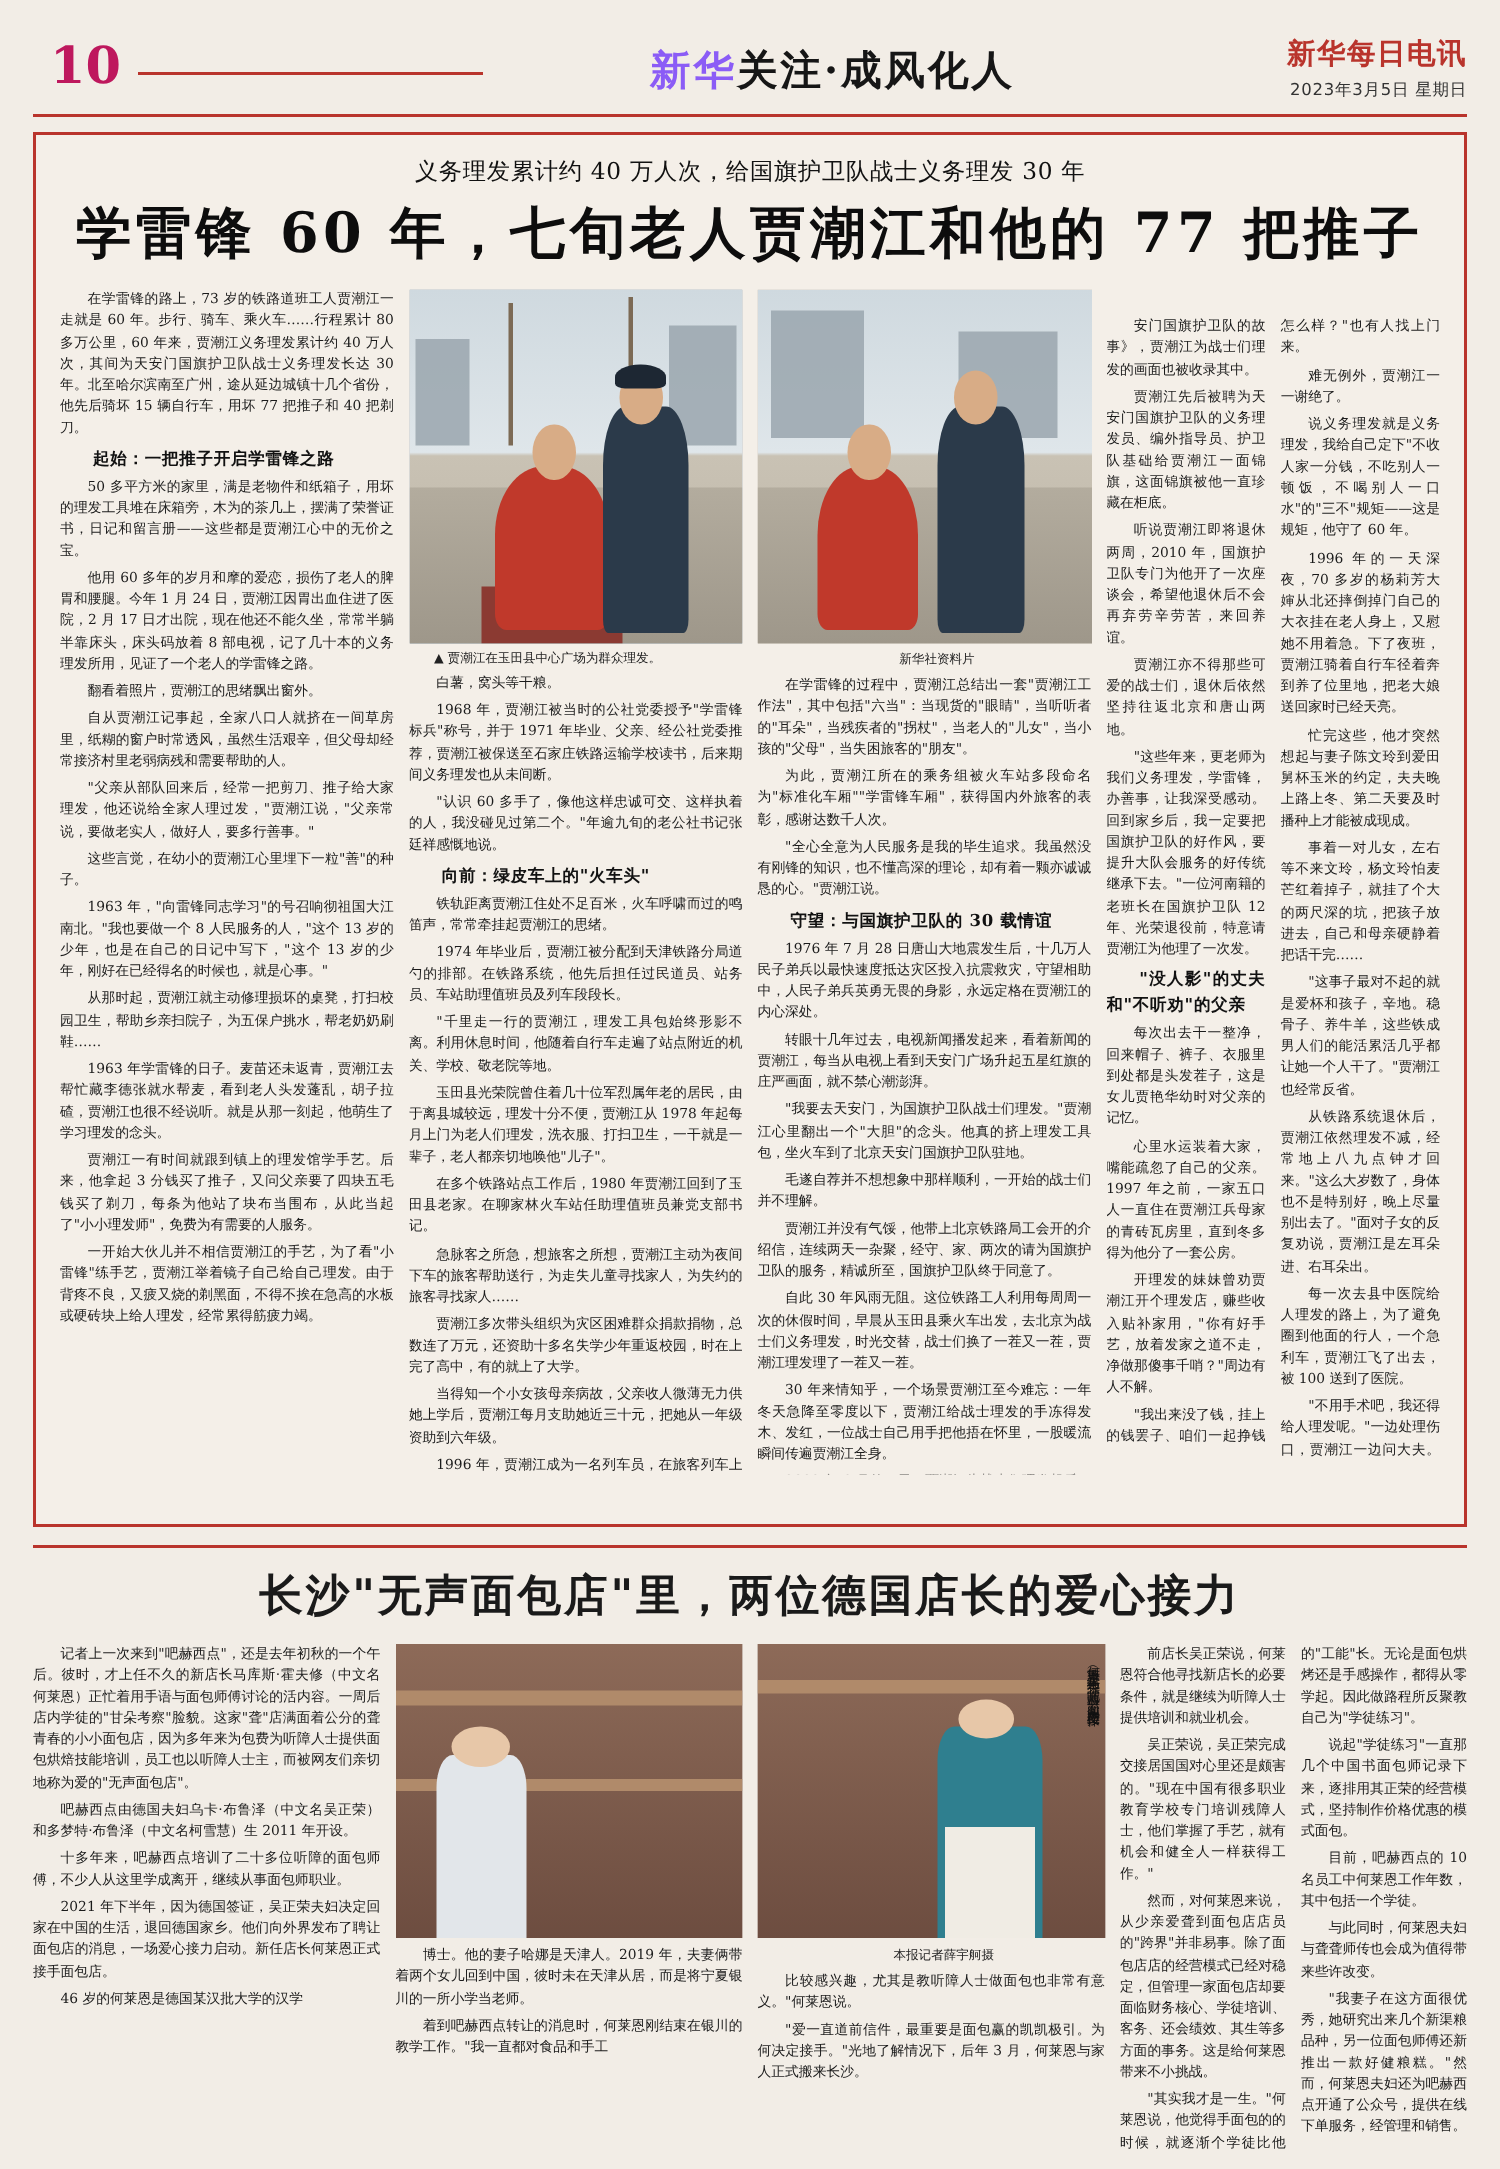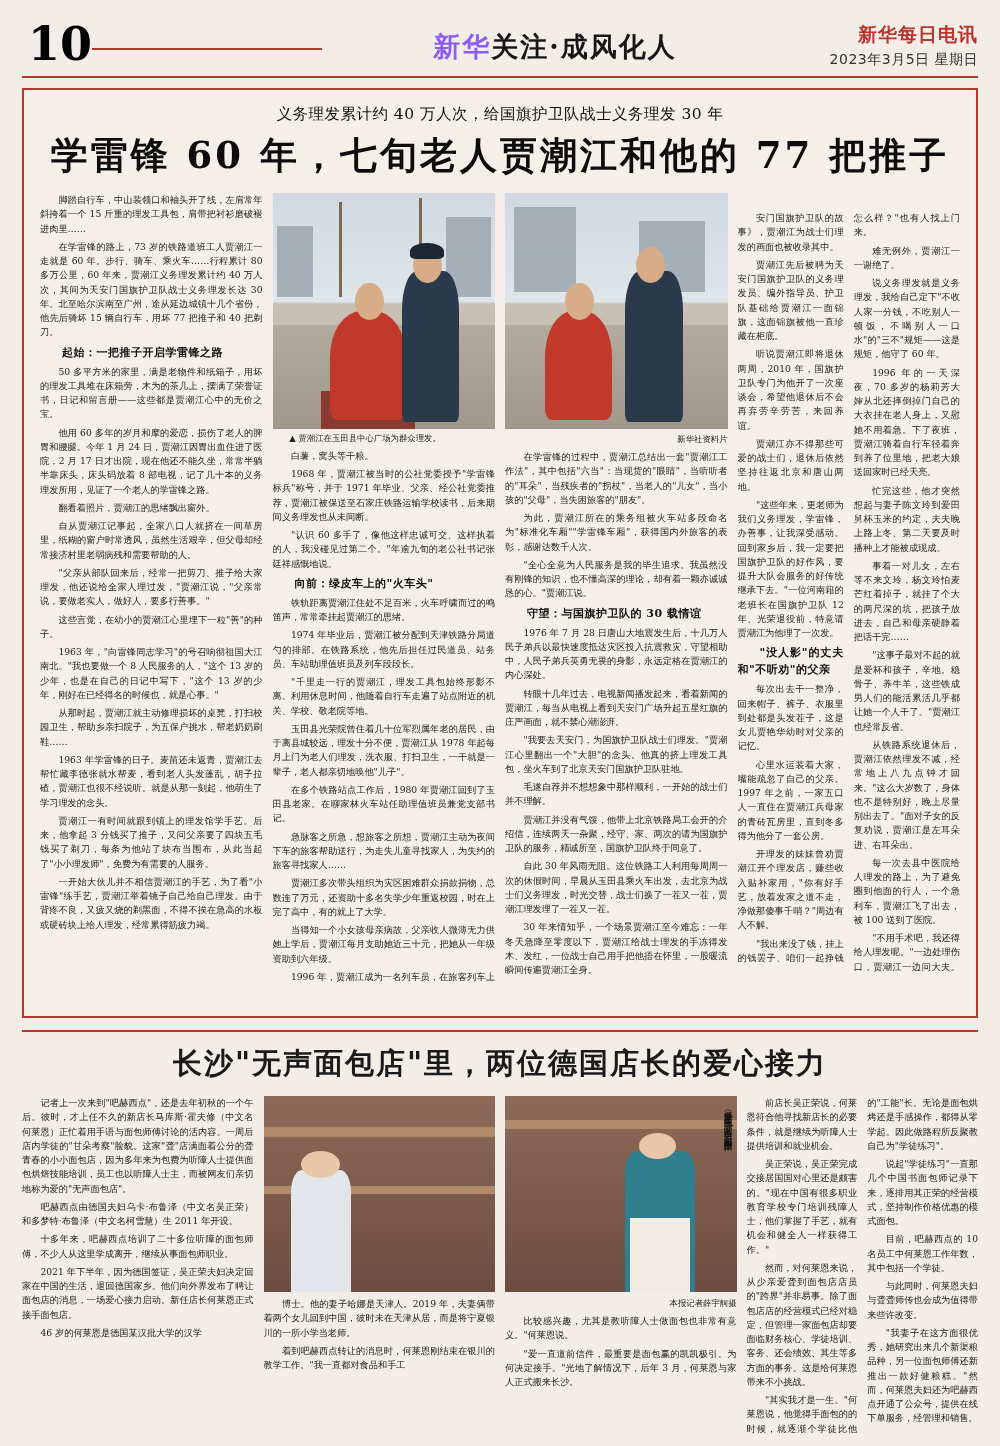--- a/index.html
+++ b/index.html
@@ -19,24 +19,24 @@
   }
 
   
   .masthead{
     position:relative;
     height:58px;
     border-bottom:2px solid #b9342c;
     display:flex;align-items:center;
   }
   .page-num{
-    color:#000000;
-    font-family:"DejaVu Serif","Liberation Serif",serif;
-    font-size:46px;font-weight:bold;
-    width:70px;text-align:right;
+    color:#be185d;
+    font-family:"DejaVu Serif","Liberation Serif",serif;
+    font-size:34px;font-weight:bold;
+    width:70px;text-align:center;
     padding-bottom:6px;
   }
   .masthead-rule{
     flex:0 0 auto;width:230px;height:2px;background:#b9342c;margin-top:4px;
   }
   .masthead-title{
     flex:1;text-align:center;
     font-family:"DejaVu Serif","Liberation Serif",serif;
     font-size:27px;font-weight:bold;letter-spacing:2px;
     white-space:nowrap;
@@ -44,21 +44,21 @@
   .masthead-title .red{color:#8b5cf6;}
   .masthead-title .blk{color:#161616;}
   .masthead-right{
     width:190px;text-align:right;padding-bottom:4px;
   }
   .masthead-right .brand{
     color:#b9342c;font-weight:bold;font-size:19px;letter-spacing:1px;
     font-family:"DejaVu Serif","Liberation Serif",serif;
   }
   .masthead-right .date{
-    font-size:14px;color:#333;margin-top:3px;letter-spacing:.5px;
+    font-size:11px;color:#333;margin-top:3px;letter-spacing:.5px;
   }
 
   
   .story-box{
     margin-top:10px;
     border:2px solid #b9342c;
     padding:14px 16px 10px 16px;
     background:#f4efe8;
     position:relative;
     height:930px;
@@ -117,21 +117,21 @@
   }
   .photo.wide{height:236px;}
   .cap{
     font-size:8.4px;
     color:#222;
     text-indent:0;
     line-height:1.4;
     margin-bottom:6px;
   }
   .credit{
-    font-size:8.4px;text-align:right;text-indent:0;color:#222;margin-bottom:4px;
+    font-size:8.4px;text-align:center;text-indent:0;color:#222;margin-bottom:4px;
   }
 
   
   .ph-sky{position:absolute;inset:0;background:linear-gradient(#cfd9df 0%,#dfe6ea 46%,#c9c2b4 47%,#b9b2a4 100%);}
   .ph-bldg{position:absolute;background:#9aa6ae;opacity:.85;}
   .ph-tree{position:absolute;background:#7c6a55;}
   .ph-ground{position:absolute;left:0;right:0;bottom:0;height:44%;background:linear-gradient(#b3ac9e,#9e978a);}
   .ph-cape{position:absolute;left:26%;bottom:4%;width:34%;height:46%;background:#c0392b;border-radius:42% 42% 10% 10%;}
   .ph-head{position:absolute;left:37%;bottom:46%;width:13%;height:16%;background:#d8ac86;border-radius:50%;}
   .ph-barber-body{position:absolute;left:58%;bottom:3%;width:26%;height:64%;background:#2b3a4a;border-radius:26% 26% 6% 6%;}
@@ -200,21 +200,20 @@
     </div>
   </div>
 
   <div class="story-box">
     <div class="kicker">义务理发累计约 40 万人次，给国旗护卫队战士义务理发 30 年</div>
     <div class="headline">学雷锋 60 年，七旬老人贾潮江和他的 77 把推子</div>
 
     <div class="cols">
 
       <div class="col">
-        <p>脚踏自行车，中山装领口和袖头开了线，左肩常年斜挎着一个 15 斤重的理发工具包，肩带把衬衫磨破褪进肉里……</p>
         <p>在学雷锋的路上，73 岁的铁路道班工人贾潮江一走就是 60 年。步行、骑车、乘火车……行程累计 80 多万公里，60 年来，贾潮江义务理发累计约 40 万人次，其间为天安门国旗护卫队战士义务理发长达 30 年。北至哈尔滨南至广州，途从延边城镇十几个省份，他先后骑坏 15 辆自行车，用坏 77 把推子和 40 把剃刀。</p>
         <p class="sub">起始：一把推子开启学雷锋之路</p>
         <p>50 多平方米的家里，满是老物件和纸箱子，用坏的理发工具堆在床箱旁，木为的茶几上，摆满了荣誉证书，日记和留言册——这些都是贾潮江心中的无价之宝。</p>
         <p>他用 60 多年的岁月和摩的爱恋，损伤了老人的脾胃和腰腿。今年 1 月 24 日，贾潮江因胃出血住进了医院，2 月 17 日才出院，现在他还不能久坐，常常半躺半靠床头，床头码放着 8 部电视，记了几十本的义务理发所用，见证了一个老人的学雷锋之路。</p>
         <p>翻看着照片，贾潮江的思绪飘出窗外。</p>
         <p>自从贾潮江记事起，全家八口人就挤在一间草房里，纸糊的窗户时常透风，虽然生活艰辛，但父母却经常接济村里老弱病残和需要帮助的人。</p>
         <p>"父亲从部队回来后，经常一把剪刀、推子给大家理发，他还说给全家人理过发，"贾潮江说，"父亲常说，要做老实人，做好人，要多行善事。"</p>
         <p>这些言觉，在幼小的贾潮江心里埋下一粒"善"的种子。</p>
         <p>1963 年，"向雷锋同志学习"的号召响彻祖国大江南北。"我也要做一个 8 人民服务的人，"这个 13 岁的少年，也是在自己的日记中写下，"这个 13 岁的少年，刚好在已经得名的时候也，就是心事。"</p>
         <p>从那时起，贾潮江就主动修理损坏的桌凳，打扫校园卫生，帮助乡亲扫院子，为五保户挑水，帮老奶奶刷鞋……</p>

